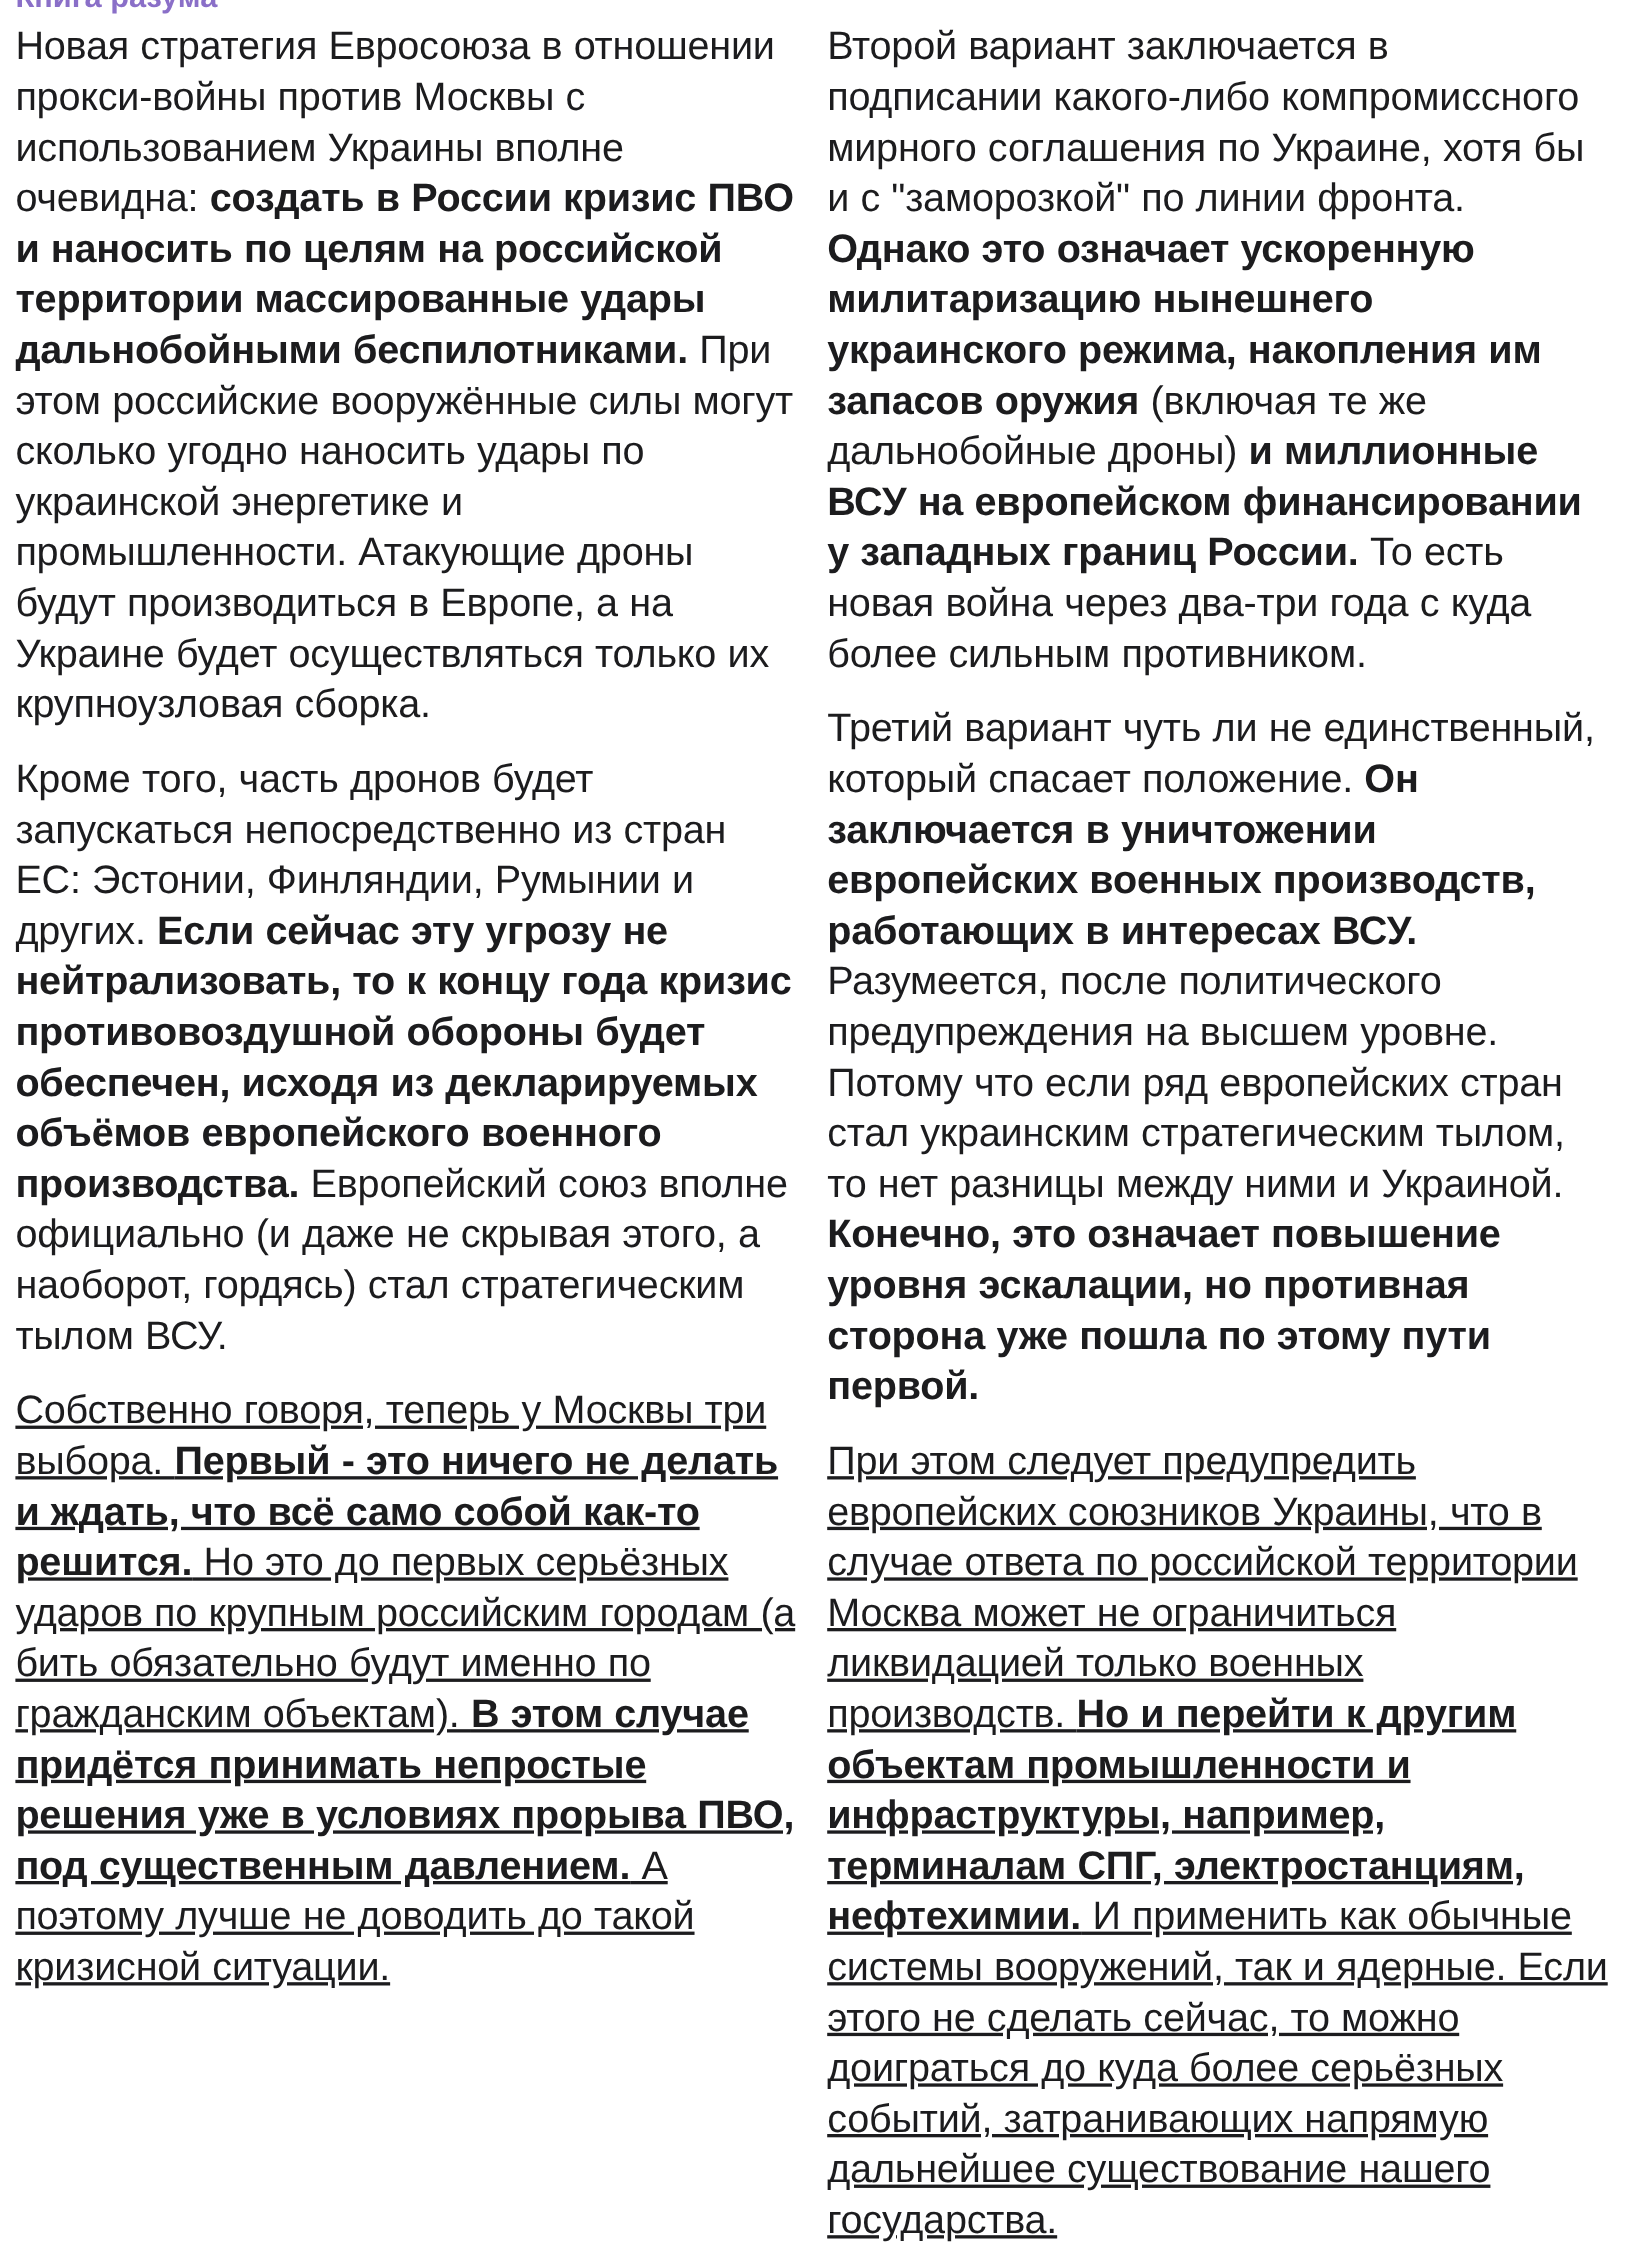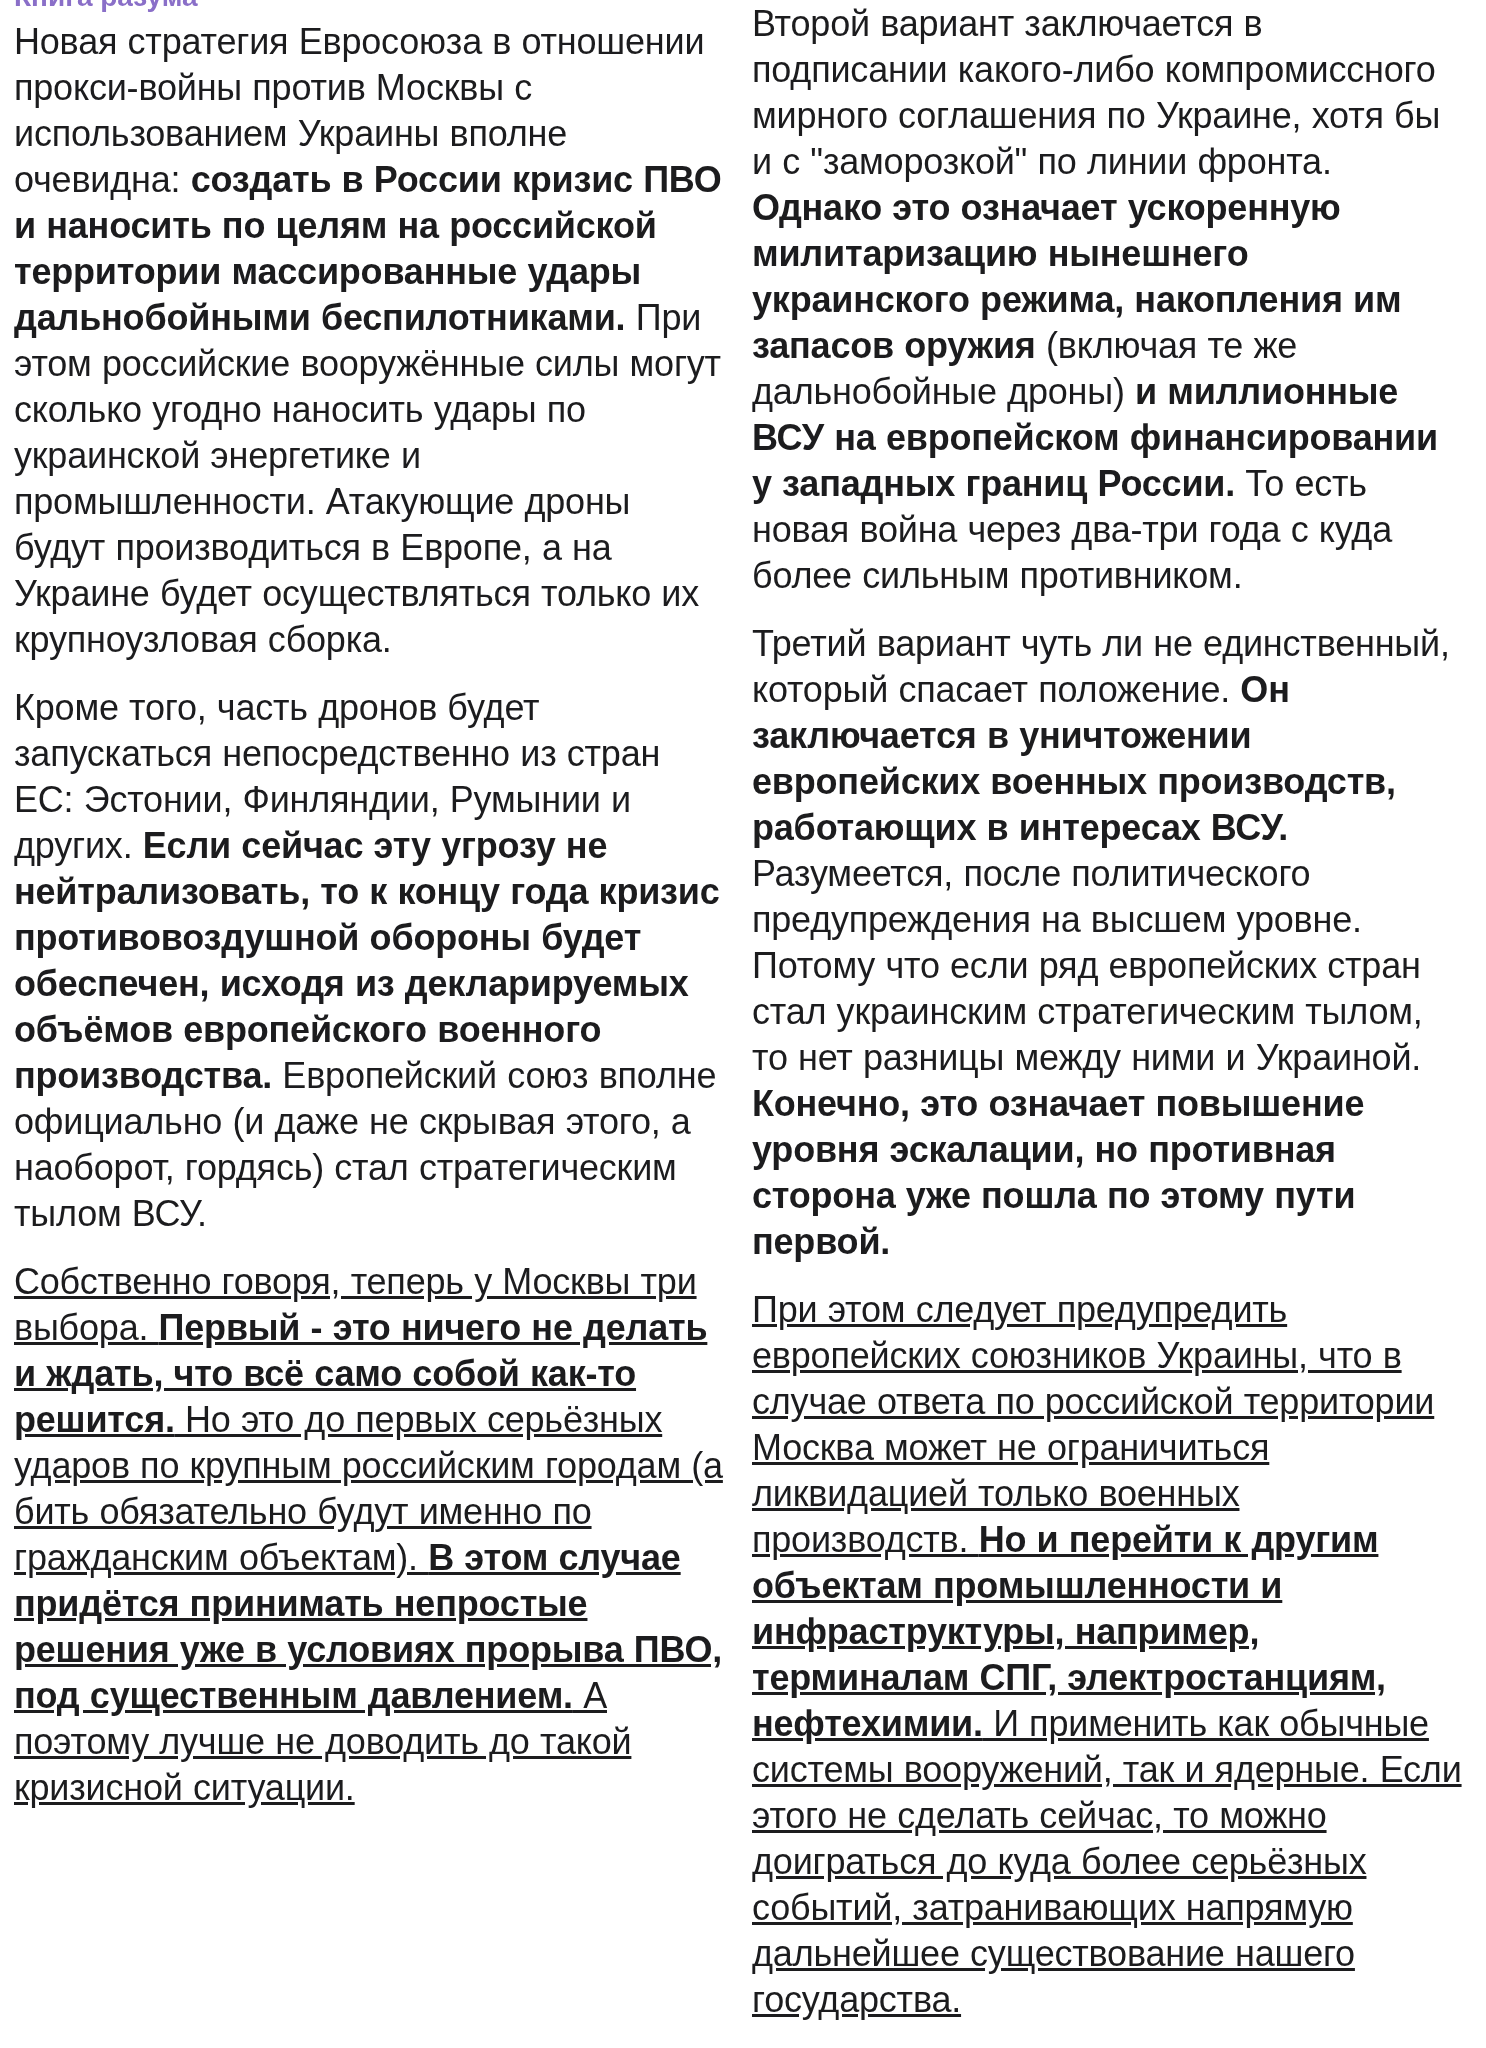--- a/index.html
+++ b/index.html
@@ -33,21 +33,21 @@
   .clipped-header .channel {
     display: block;
     margin-top: -18px;
     font-size: 28px;
     font-weight: 700;
     line-height: 30px;
     color: #8a6fc8;
     white-space: nowrap;
   }
   .col-right {
-    padding-top: 1px;
+    padding-top: 19px;
   }
   p.para {
     margin: 0 0 22px 0;
     font-size: 36px;
     line-height: 46px;
     letter-spacing: -0.2px;
     word-spacing: 0.5px;
   }
   p.para:last-child {
     margin-bottom: 0;

